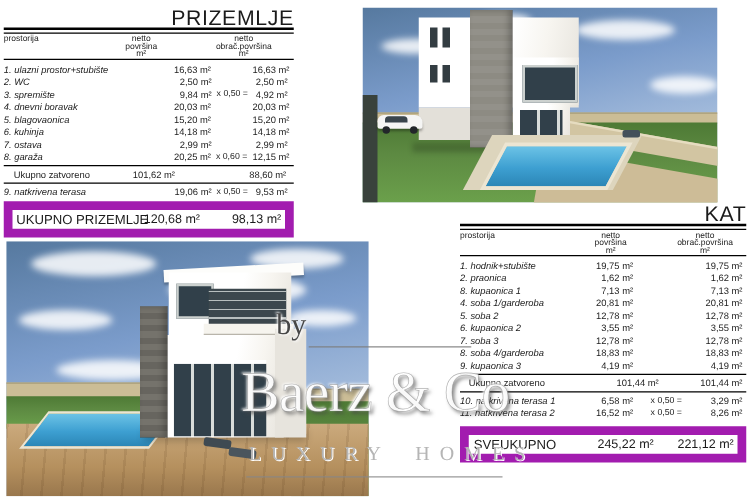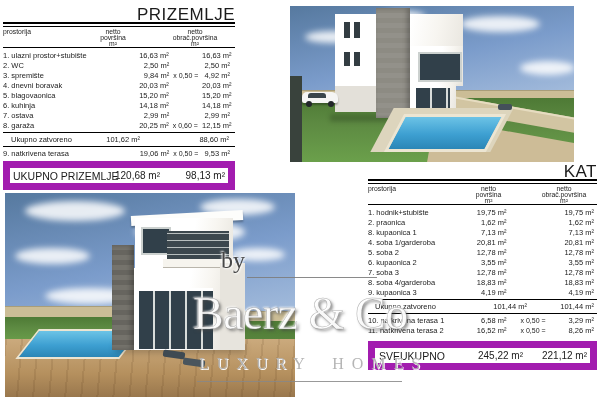--- a/index.html
+++ b/index.html
@@ -14,21 +14,21 @@
   .t-title{font-size:17px;letter-spacing:.5px;text-align:right;height:13px;line-height:13px;}
   .rule-dbl{height:2px;border-top:2px solid #000;border-bottom:1px solid #000;margin-top:1px;}
   .rule{border-top:1px solid #000;}
   .hdr{display:flex;height:18px;font-size:6.8px;line-height:5.9px;padding-top:2px;}
   .hc i{display:block;font-style:normal;text-align:center;}
   .hc.room{text-align:left;}
   .priz .hc.room{width:75px}.priz .hc.area{width:70px}.priz .hc.calc{width:80px;margin-left:7px}
   .kat  .hc.room{width:78px}.kat  .hc.area{width:85px}.kat  .hc.calc{width:66px}
   .rows{padding-top:3px;}
   .row{display:flex;height:10px;line-height:10px;font-size:7.5px;white-space:nowrap;}
-  .row .n{overflow:hidden;}
+  .row .n{overflow:hidden;font-style:italic;}
   .priz .row .n{width:95px}.priz .row .v1{width:75px;text-align:right}
   .priz .row .f{width:30px;padding-left:4px;font-size:7px}
   .priz .row .v2{width:28px;text-align:right;padding-right:5px}
   .kat  .row .n{width:85px}.kat  .row .v1{width:60px;text-align:right}
   .kat  .row .f{width:45px;padding-left:14px;font-size:7px}
   .kat  .row .v2{width:32px;text-align:right;padding-right:3px}
   .subtotal{display:flex;align-items:center;height:13px;font-size:7.5px;
             border-top:1px solid #000;border-bottom:1px solid #000;margin-top:1px;white-space:nowrap;}
   .priz .subtotal .n{width:95px;padding-left:8px}.priz .subtotal .sv1{width:34px;text-align:right}
   .priz .subtotal .sv2{flex:1;text-align:right;padding-right:6px}

